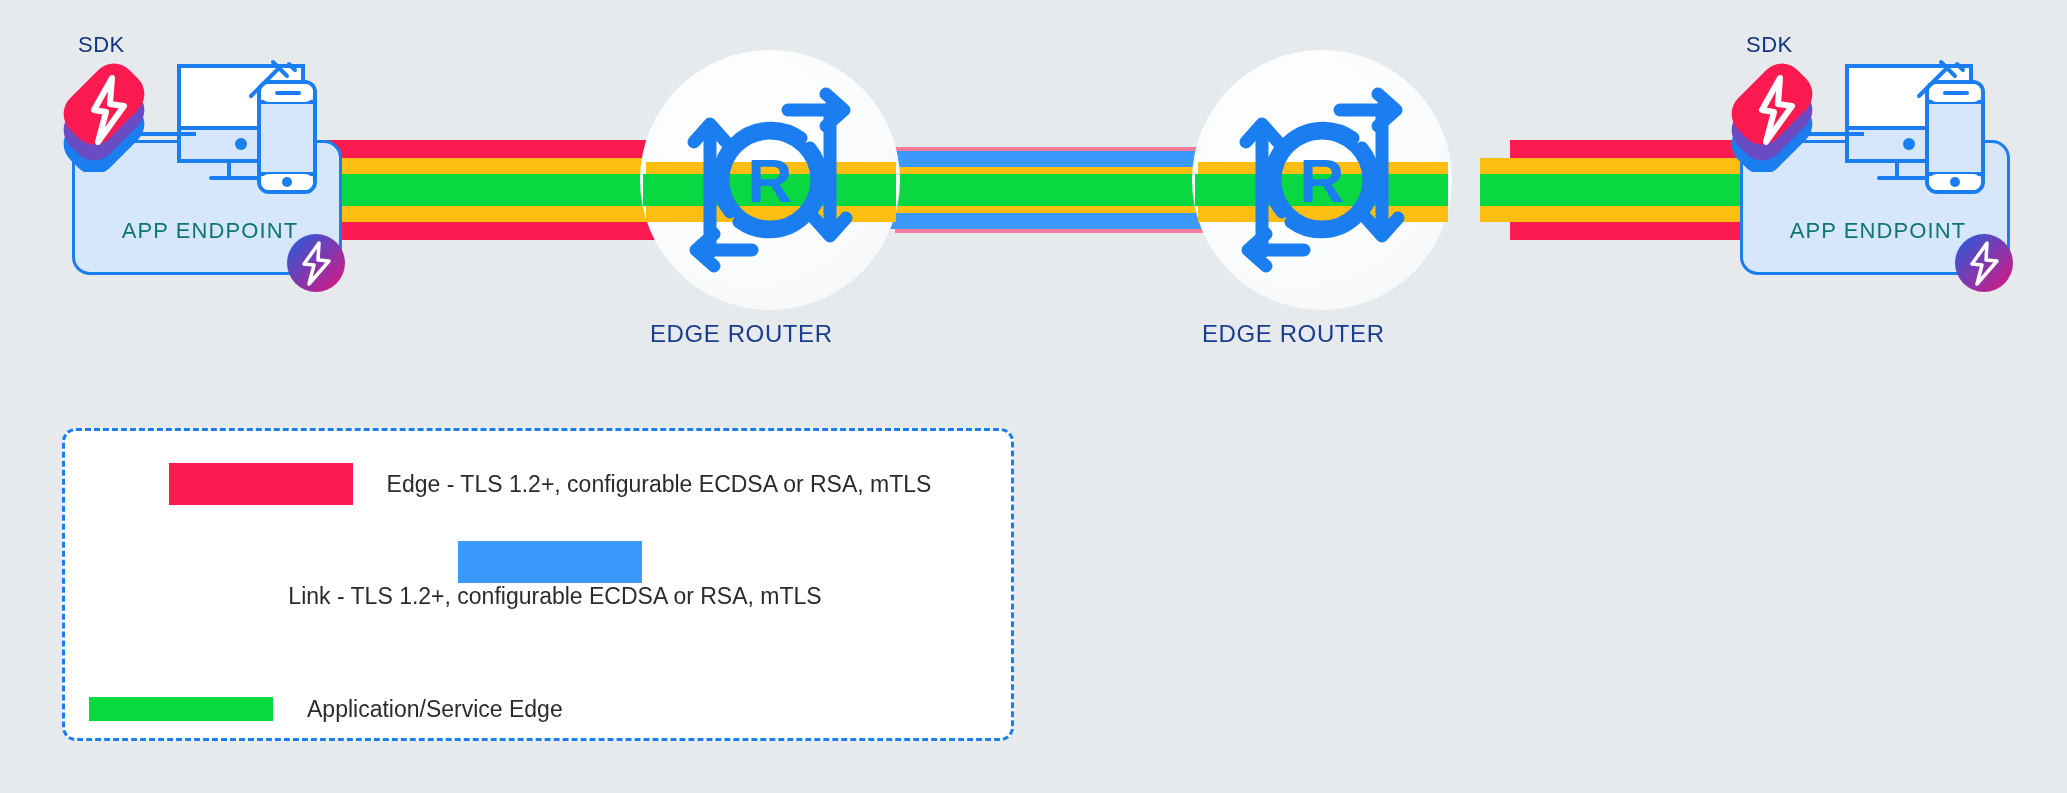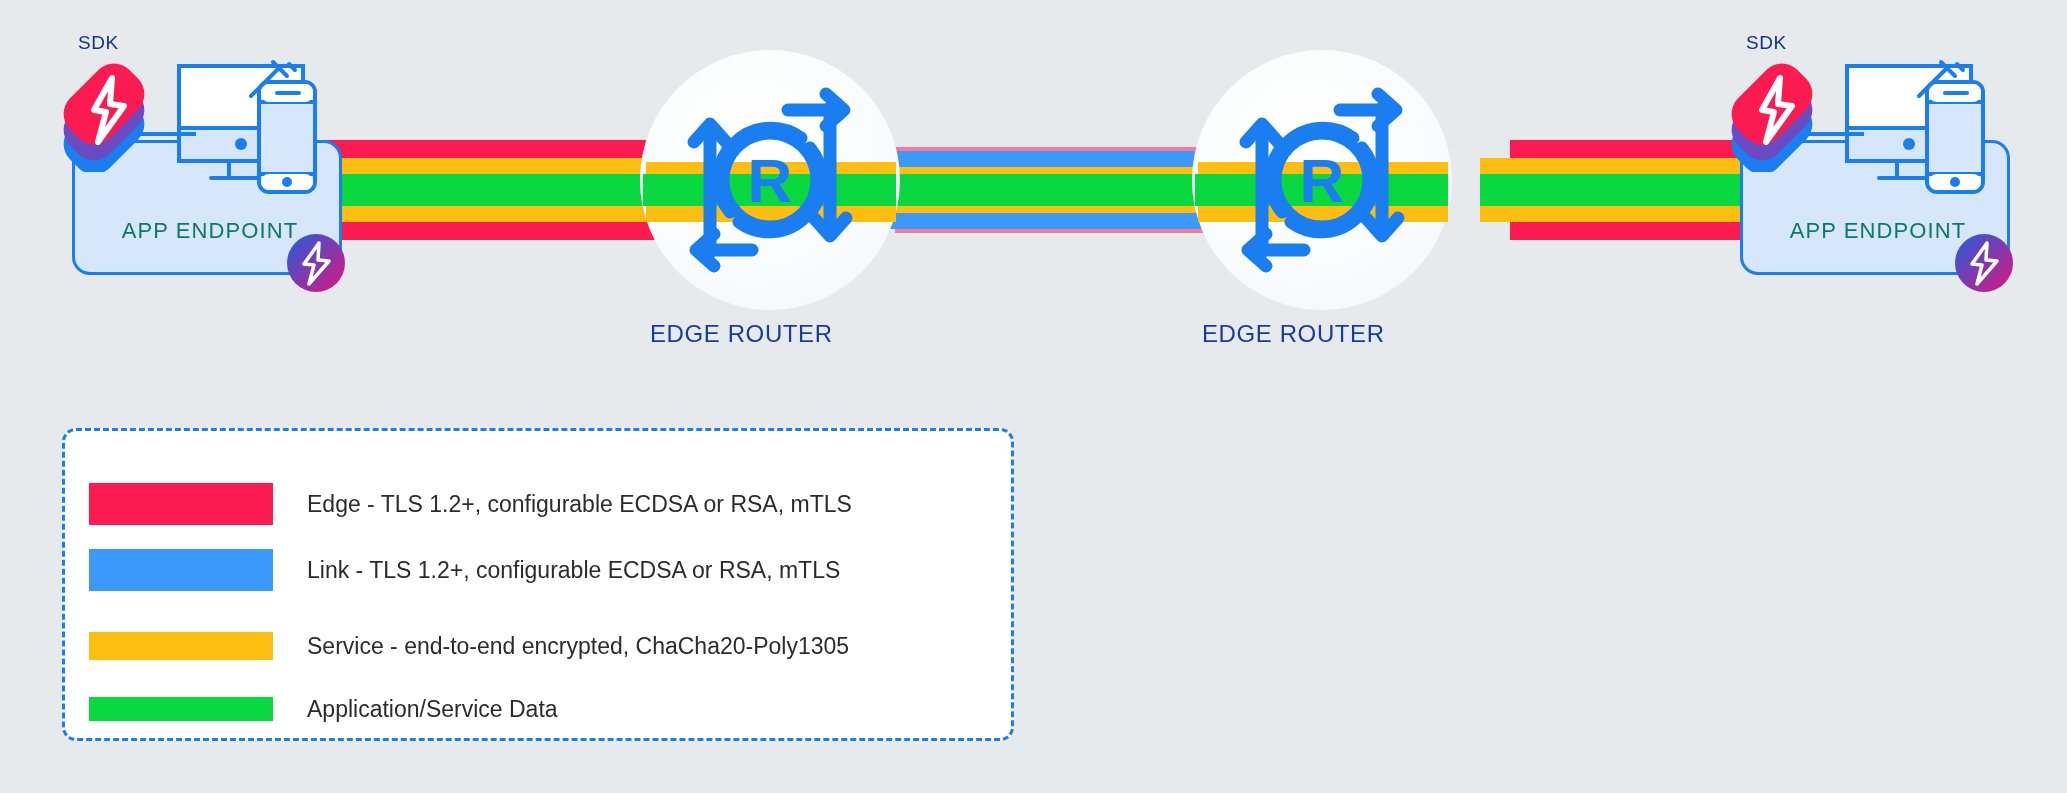--- a/index.html
+++ b/index.html
@@ -70,21 +70,21 @@
     position: absolute;
     color: #0f766e;
     font-size: 22px;
     letter-spacing: 1.1px;
     white-space: nowrap;
   }
 
   .sdk-label {
     position: absolute;
     color: #12357f;
-    font-size: 19px;
+    font-size: 22px;
     letter-spacing: 0.5px;
     white-space: nowrap;
   }
 
   .device-svg { position: absolute; }
   .sdk-svg    { position: absolute; }
   .badge-svg  { position: absolute; }
 
   
   #legend {
@@ -310,34 +310,30 @@
           <stop offset="100%" stop-color="#e0147c"></stop>
         </linearGradient>
       </defs>
       <circle cx="31" cy="31" r="29" fill="url(#badgeGradR)"></circle>
       <path d="M34 11 L19 32 L29 33 L24 52 L44 29 L33 28 Z" fill="none" stroke="#ffffff" stroke-width="3.5" stroke-linejoin="round"></path>
     </svg>
   </div>
 
   <div id="legend">
 
-    <div class="legend-row" style="top:44px;">
+    <div class="legend-row" style="top:24px;justify-content:center;">
       <div class="legend-swatch" style="height:42px; background:#fb1b50;"></div>
       <div class="legend-text">Edge - TLS 1.2+, configurable ECDSA or RSA, mTLS</div>
     </div>
 
-    <div class="legend-row" style="top:110px;">
+    <div class="legend-row" style="top:110px;flex-direction:column;">
       <div class="legend-swatch" style="height:42px; background:#3b99fc;"></div>
       <div class="legend-text">Link - TLS 1.2+, configurable ECDSA or RSA, mTLS</div>
     </div>
 
-    <div class="legend-row" style="top:186px;">
-      <div class="legend-swatch" style="height:28px; background:#fdbe12;"></div>
-      <div class="legend-text">Service - end-to-end encrypted, ChaCha20-Poly1305</div>
-    </div>
 
     <div class="legend-row" style="top:249px;">
       <div class="legend-swatch" style="height:24px; background:#0ad841;"></div>
-      <div class="legend-text">Application/Service Data</div>
+      <div class="legend-text">Application/Service Edge</div>
     </div>
   </div>
 
 </div>
 
 </body></html>

